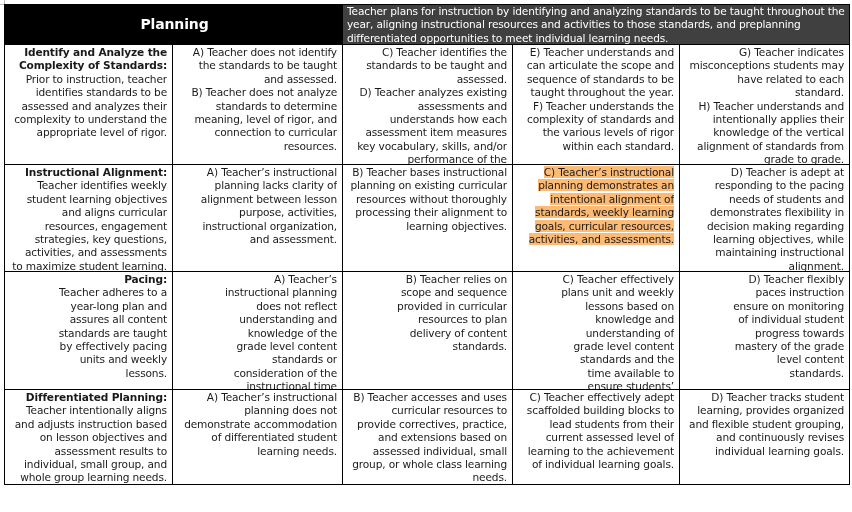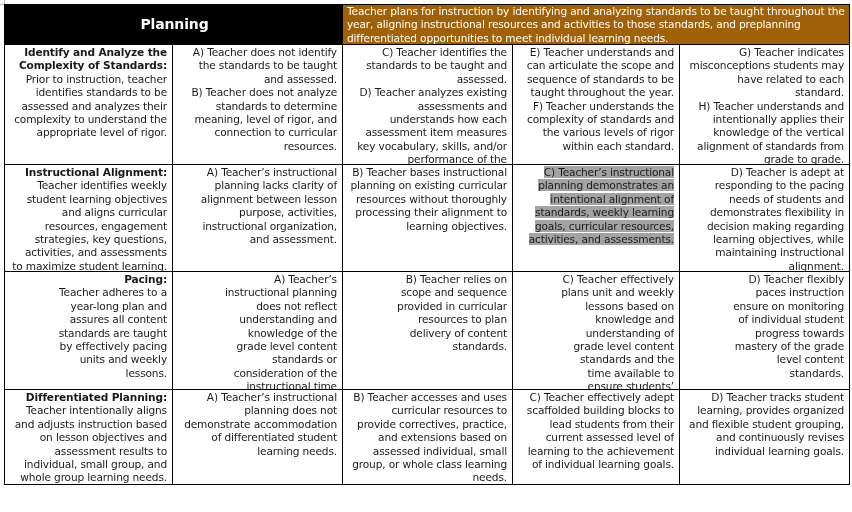--- a/index.html
+++ b/index.html
@@ -1,26 +1,26 @@
 <!DOCTYPE html>
 <html><head>
 <meta charset="utf-8">
 <style>
   html, body { margin:0; padding:0; background:#ffffff; }
   body { width:852px; height:512px; overflow:hidden; position:relative; font-family:"DejaVu Sans", sans-serif; color:#1a1a1a; }
   .corner { position:absolute; left:0; top:0; width:4px; height:4px; border-right:1px solid #bbb; border-bottom:1px solid #bbb; }
   .tbl { position:absolute; left:4px; top:4px; width:845px; border-collapse:collapse; table-layout:fixed; }
   .tbl td, .tbl th { border:1px solid #000; vertical-align:top; padding:1px 5px 0 7px; font-size:10.6px; line-height:13.4px; font-weight:normal; text-align:left; overflow:hidden; letter-spacing:-0.15px; }
   .title-cell { background:#000000; color:#ffffff; font-weight:bold !important; font-size:14px !important; text-align:center !important; vertical-align:middle !important; height:38px; }
-  .desc-cell { background:#a16207; color:#ffffff; font-size:10.6px; line-height:13.2px; padding:0 4px 0 4px !important; }
+  .desc-cell { background:#404040; color:#ffffff; font-size:10.6px; line-height:13.2px; padding:0 4px 0 4px !important; }
   .desc-cell div { height:39px; overflow:hidden; }
   .hdr td { height:23px; vertical-align:middle; }
   .hdr .lvl { text-align:center; font-weight:bold; }
   .ind-title { font-weight:bold; display:block; }
-  .hl { background:#a3a3a3; }
+  .hl { background:#fdba74; }
   .r1 td { height:118px; }
   .r2 td { height:105px; }
   .r3 td { height:116px;padding-left:44px; }
   .r4 td { height:93px; }
   .cellwrap { overflow:hidden;text-align:right; }
   .r1 .cellwrap { height:118px; }
   .r2 .cellwrap { height:105px; }
   .r3 .cellwrap { height:116px; }
   .r4 .cellwrap { height:93px; }
   .line { display:block; }

